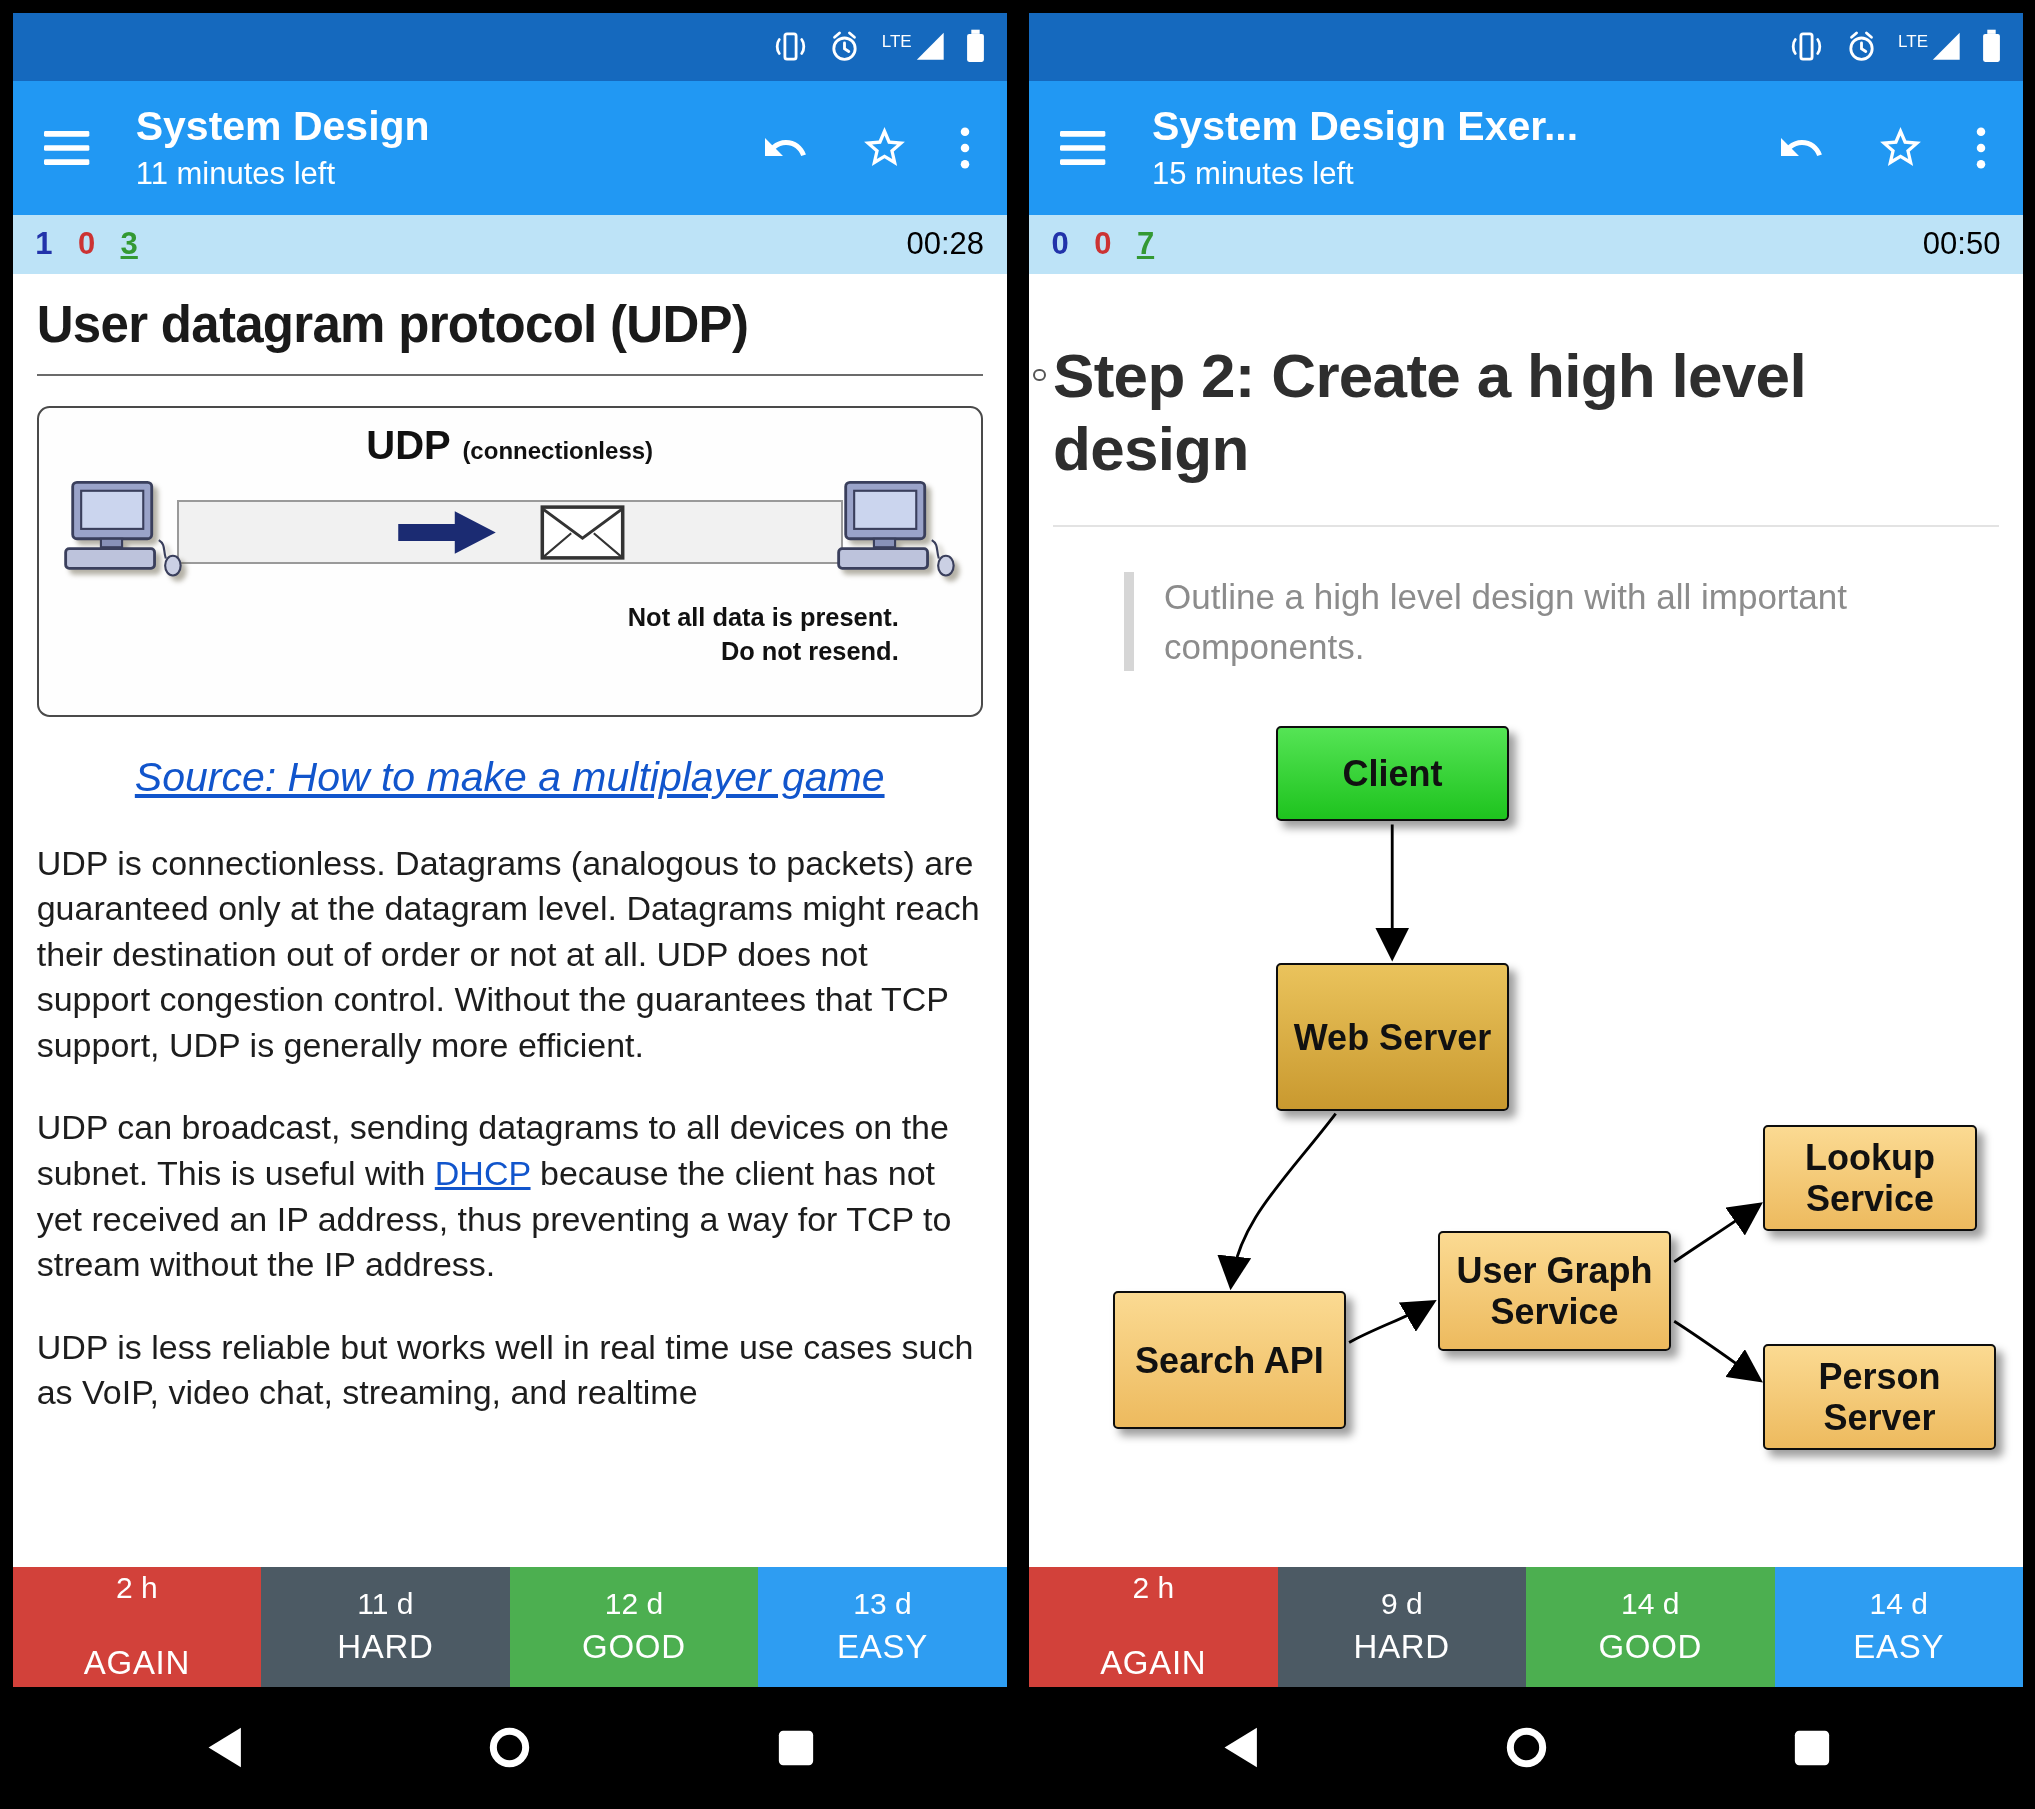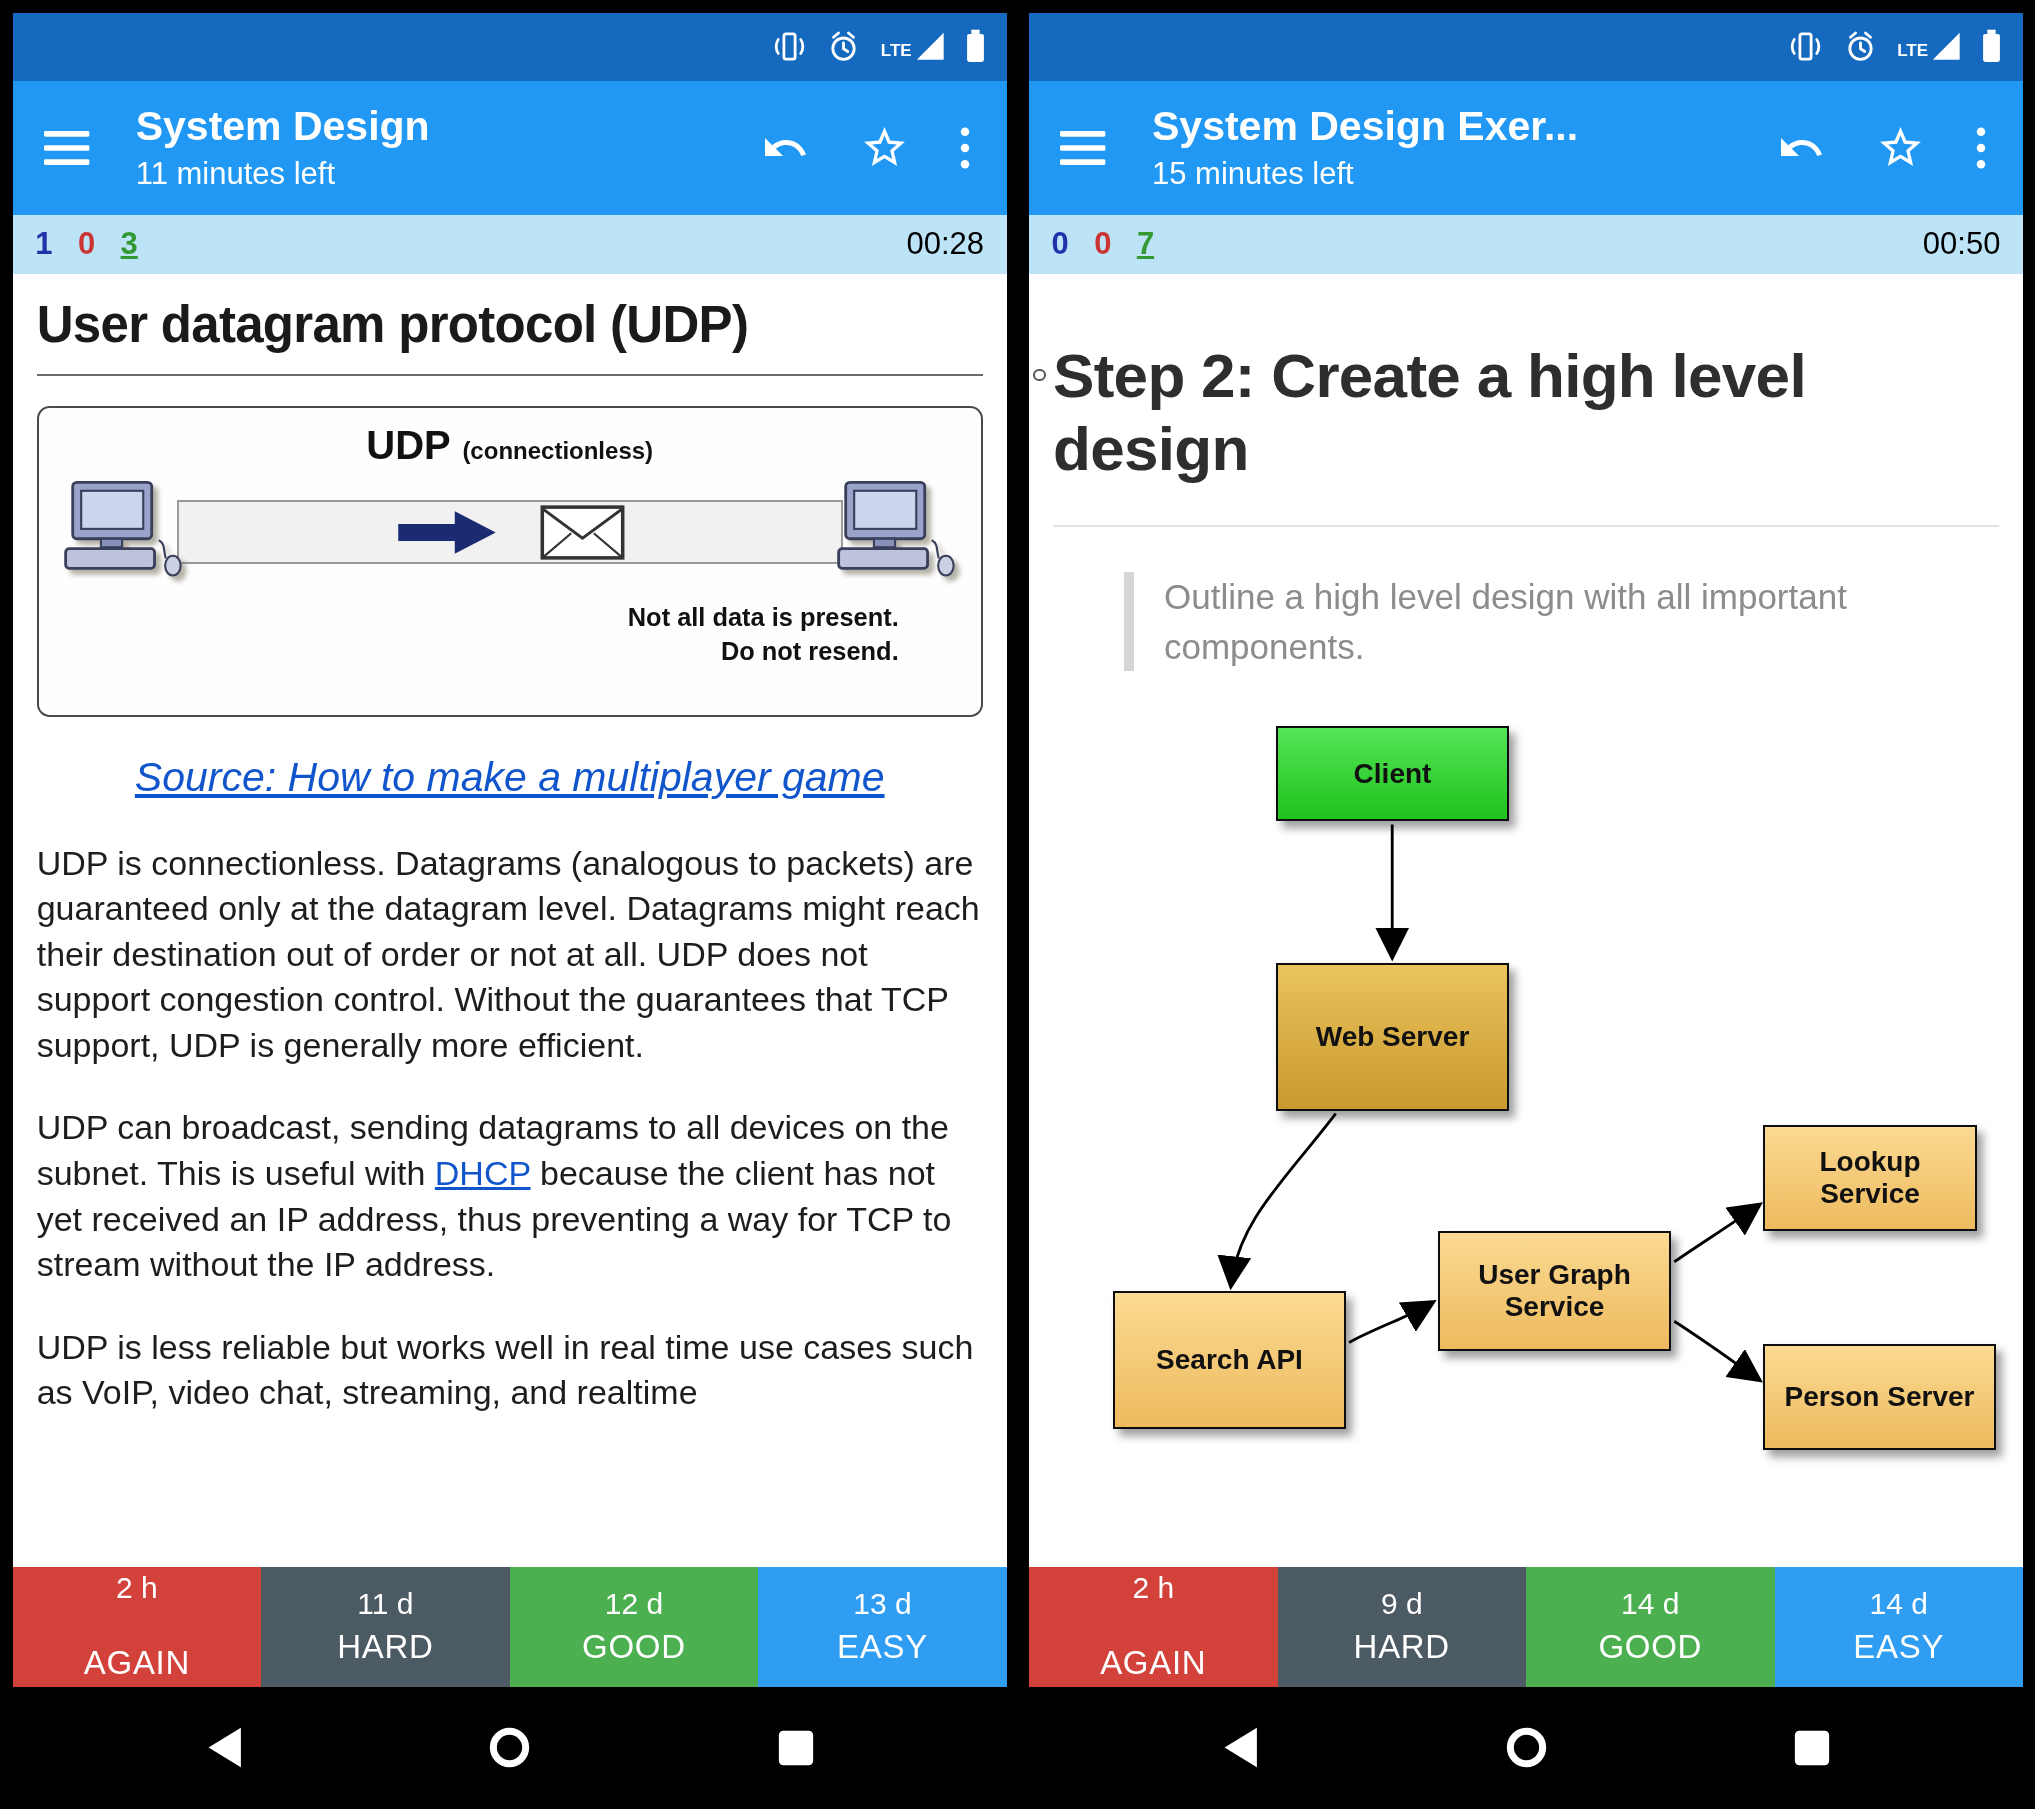--- a/index.html
+++ b/index.html
@@ -5,21 +5,21 @@
   * { margin:0; padding:0; box-sizing:border-box; }
   html,body { width:2035px; height:1809px; background:#000; font-family:"Liberation Sans",sans-serif; position:relative; overflow:hidden; }
 
   .phone { position:absolute; top:12.7px; width:994px; height:1796px; background:#fff; display:flex; flex-direction:column; overflow:hidden; }
   .phone.left { left:12.7px; }
   .phone.right { left:1029px; }
 
   
   .status-bar { flex:0 0 68px; background:#1569BE; display:flex; align-items:center; justify-content:flex-end; padding:0 21px; gap:18.4px; }
   .signal { display:flex; align-items:flex-start; gap:2.1px; }
-  .lte { color:#fff; font-size:17px; font-weight:700; line-height:1; margin-top:12px; }
+  .lte { color:#fff; font-size:17px; font-weight:400; line-height:1; margin-top:3px; }
 
   
   .app-bar { flex:0 0 134px; background:#2198F3; display:flex; align-items:center; color:#fff; padding:0 31px; }
   .menu-btn { flex:0 0 auto; cursor:pointer; }
   .app-title-block { margin-left:41px; flex:1 1 auto; min-width:0; }
   .app-title { font-size:41px; font-weight:700; white-space:nowrap; overflow:hidden; }
   .app-subtitle { font-size:31px; font-weight:400; margin-top:5.7px; }
   .app-actions { display:flex; align-items:center; gap:51px; flex:0 0 auto; margin-right:5.7px; }
   .app-actions > * { cursor:pointer; }
 
@@ -55,21 +55,21 @@
   .para { font-size:34px; line-height:1.34; color:#1d1d1d; margin-bottom:37px; }
   .inline-link { color:#1155CC; text-decoration:underline; cursor:pointer; }
 
   
   .step-heading { position:relative; font-size:62px; font-weight:700; color:#2e2e2e; margin-top:65px; line-height:1.18; letter-spacing:-0.7px; }
   .anchor-dot { position:absolute; left:-20px; top:30px; width:12.7px; height:12.7px; border:2.8px solid #555; border-radius:50%; }
   .quote { border-left:10px solid #d6d6d6; margin-left:71px; padding-left:30px; color:#8c8c8c; font-size:35px; line-height:1.42; }
 
   .diagram { position:relative; height:792px; margin-top:55px; }
   .arrows { position:absolute; left:0; top:0; }
-  .node { position:absolute; border:2.8px solid #0d0d0d; border-radius:0; display:flex; align-items:center; justify-content:center; text-align:center; font-weight:700; font-size:28px; line-height:1.15; color:#111; padding:7px; box-shadow:6.4px 7px 8.5px rgba(0,0,0,0.38); }
+  .node { position:absolute; border:2.8px solid #0d0d0d; border-radius:5px; display:flex; align-items:center; justify-content:center; text-align:center; font-weight:700; font-size:36px; line-height:1.15; color:#111; padding:7px; box-shadow:6.4px 7px 8.5px rgba(0,0,0,0.38); }
   .node-green { background:linear-gradient(180deg,#55E455,#1EC31E); }
   .node-gold  { background:linear-gradient(180deg,#EAC35C,#C9992F); }
   .node-tan   { background:linear-gradient(180deg,#FBDA92,#EDBA5E); }
   .n-client { left:223px; top:0;     width:233px; height:95px; }
   .n-web    { left:223px; top:237px; width:233px; height:148px; }
   .n-search { left:60px;  top:565px; width:233px; height:138px; }
   .n-graph  { left:385px; top:505px; width:233px; height:120px; }
   .n-lookup { left:710px;top:399px; width:214px; height:106px; }
   .n-person { left:710px;top:618px; width:233px; height:106px; }
 

